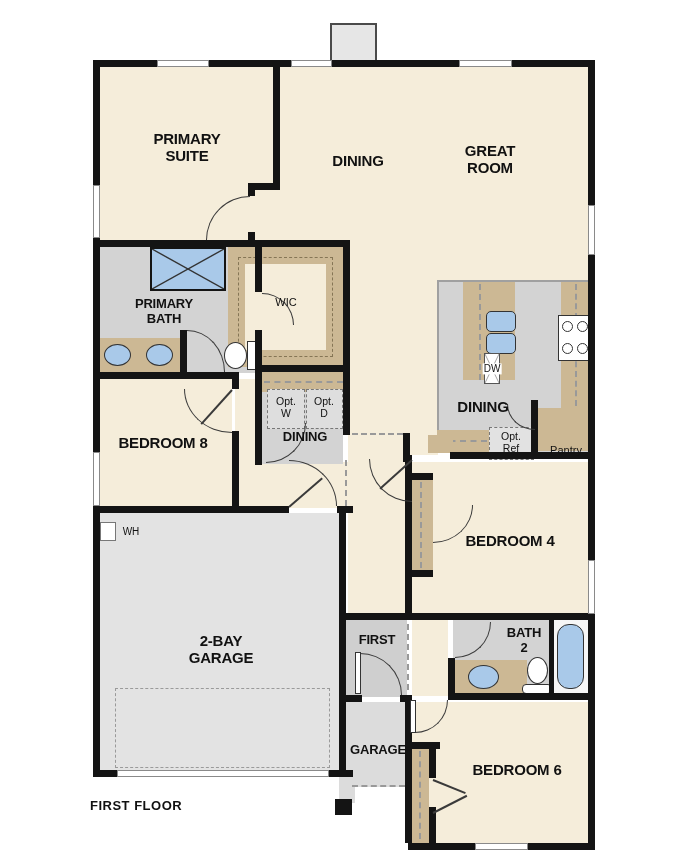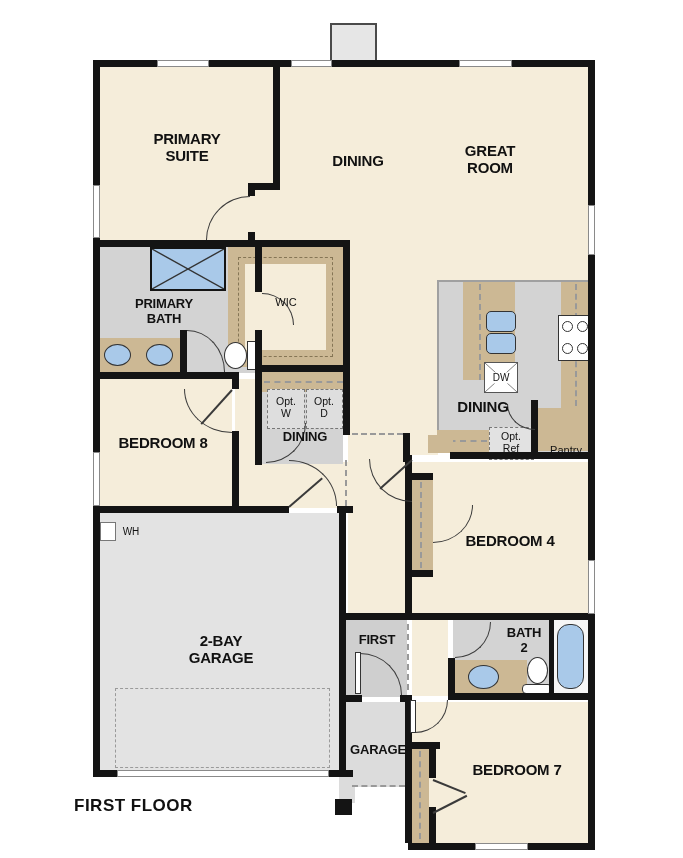--- a/index.html
+++ b/index.html
@@ -87,21 +87,21 @@
         <line x1="0" y1="0" x2="76" y2="44" stroke="#333" stroke-width="1.5"></line>
         <line x1="76" y1="0" x2="0" y2="44" stroke="#333" stroke-width="1.5"></line>
       </svg>
   </div>
   <div class="oval" style="left:104px;top:344px;width:27px;height:22px"></div>
   <div class="oval" style="left:146px;top:344px;width:27px;height:22px"></div>
   <div class="wht" style="left:247px;top:341px;width:12px;height:29px"></div>
   <div class="wht" style="left:224px;top:342px;width:23px;height:27px;border-radius:50%"></div>
   <div class="wht" style="left:486px;top:311px;width:30px;height:21px;border-radius:5px;background:#a9c9e9"></div>
   <div class="wht" style="left:486px;top:333px;width:30px;height:21px;border-radius:5px;background:#a9c9e9"></div>
-  <div class="wht" style="left:484px;top:362px;width:34px;height:31px;border-color:#555">
+  <div class="wht" style="left:484px;top:353px;width:16px;height:31px;border-color:#555">
     <svg width="100%" height="100%" viewBox="0 0 34 31" preserveAspectRatio="none">
         <line x1="0" y1="0" x2="34" y2="31" stroke="#777" stroke-width="1"></line>
         <line x1="34" y1="0" x2="0" y2="31" stroke="#777" stroke-width="1"></line>
       </svg>
     <span class="lbl n" style="left:50%;top:50%;font-size:10px;background:#fff;padding:0 1px">DW</span>
   </div>
   <div class="wht" style="left:558px;top:315px;width:34px;height:46px;border-color:#333">
     <div class="burner" style="left:3px;top:5px"></div>
     <div class="burner" style="left:18px;top:5px"></div>
     <div class="burner" style="left:3px;top:27px"></div>
@@ -205,16 +205,16 @@
 Ref</div>
   <div class="lbl n" style="left:566px;top:450px;font-size:11px">Pantry</div>
   <div class="lbl" style="left:510px;top:541px;font-size:15px">BEDROOM 4</div>
   <div class="lbl" style="left:221px;top:650px;font-size:15px">2-BAY
 GARAGE</div>
   <div class="lbl n" style="left:131px;top:532px;font-size:10px">WH</div>
   <div class="lbl" style="left:377px;top:640px;font-size:13px">FIRST</div>
   <div class="lbl" style="left:524px;top:641px;font-size:13px">BATH
 2</div>
   <div class="lbl" style="left:378px;top:750px;font-size:13px">GARAGE</div>
-  <div class="lbl" style="left:517px;top:770px;font-size:15px">BEDROOM 7</div>
-  <div class="lbl" style="left:74px;top:806px;transform:translate(0,-50%);font-size:17px;letter-spacing:0.5px">FIRST FLOOR</div>
+  <div class="lbl" style="left:517px;top:770px;font-size:15px">BEDROOM 6</div>
+  <div class="lbl" style="left:90px;top:806px;transform:translate(0,-50%);font-size:13px;letter-spacing:0.5px">FIRST FLOOR</div>
 
 </div>
 
 </body></html>

